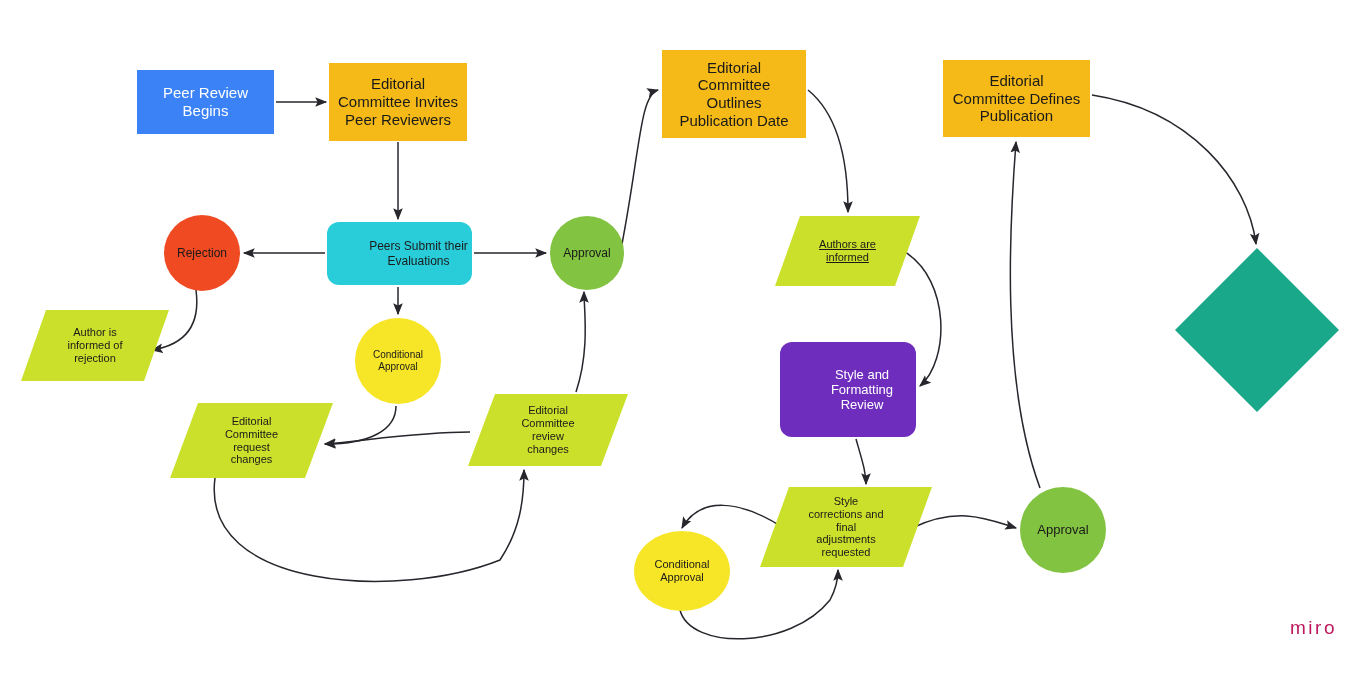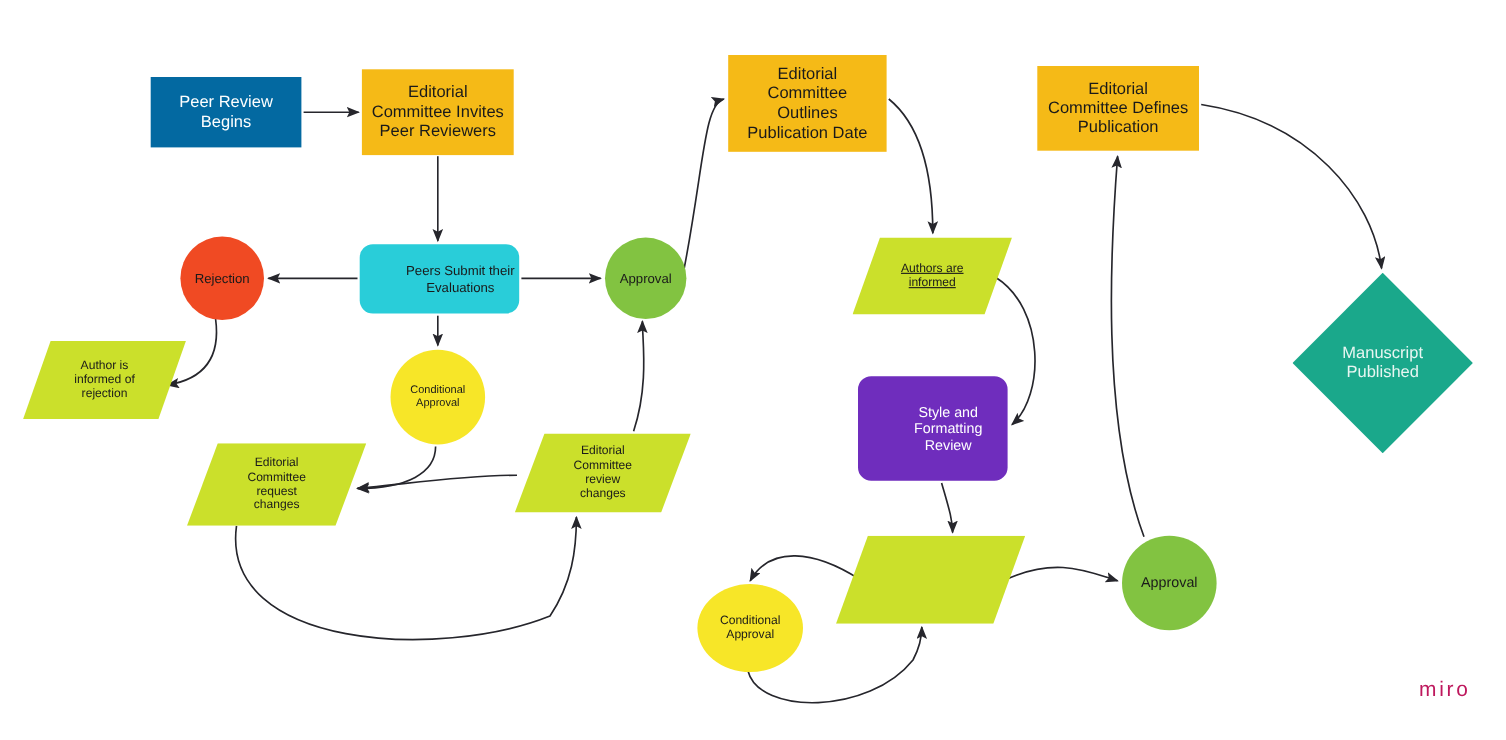--- a/index.html
+++ b/index.html
@@ -99,21 +99,21 @@
         <path d="M856,439 C862,460 866,472 866,484" fill="none" stroke="#26262c" stroke-width="1.5" marker-end="url(#arrowhead)"></path>
         <path d="M782,527 C740,500 700,496 682,528" fill="none" stroke="#26262c" stroke-width="1.5" marker-end="url(#arrowhead)"></path>
         <path d="M680,610 C690,650 790,650 830,600 C838,585 838,575 838,570" fill="none" stroke="#26262c" stroke-width="1.5" marker-end="url(#arrowhead)"></path>
         <path d="M912,528 C960,505 990,520 1016,528" fill="none" stroke="#26262c" stroke-width="1.5" marker-end="url(#arrowhead)"></path>
         <path d="M1040,488 C1000,380 1010,220 1016,142" fill="none" stroke="#26262c" stroke-width="1.5" marker-end="url(#arrowhead)"></path>
         <path d="M1092,95 C1190,110 1248,180 1256,244" fill="none" stroke="#26262c" stroke-width="1.5" marker-end="url(#arrowhead)"></path>
       </g>
   </svg>
 
   <div id="node-layer">
-      <div class="node shape-rect" style="left: 137px; top: 70px; width: 137px; height: 64px; font-size: 15px; color: rgb(255, 255, 255); background: #0369a1;"><span class="node-label">Peer Review
+      <div class="node shape-rect" style="left: 137px; top: 70px; width: 137px; height: 64px; font-size: 15px; color: rgb(255, 255, 255); background: #3b82f6;"><span class="node-label">Peer Review
 Begins</span></div>
       <div class="node shape-rect" style="left: 329px; top: 63px; width: 138px; height: 78px; font-size: 15px; color: rgb(26, 26, 26); background: rgb(245, 186, 23);"><span class="node-label">Editorial
 Committee Invites
 Peer Reviewers</span></div>
       <div class="node shape-rect" style="left: 662px; top: 50px; width: 144px; height: 88px; font-size: 15px; color: rgb(26, 26, 26); background: rgb(245, 186, 23);"><span class="node-label">Editorial
 Committee
 Outlines
 Publication Date</span></div>
       <div class="node shape-rect" style="left: 943px; top: 60px; width: 147px; height: 77px; font-size: 15px; color: rgb(26, 26, 26); background: rgb(245, 186, 23);"><span class="node-label">Editorial
 Committee Defines
@@ -142,25 +142,28 @@
 review
 changes</span></div>
       <div class="node shape-para" style="left: 775px; top: 216px; width: 145px; height: 70px; font-size: 11px; color: rgb(26, 26, 26); text-decoration: underline;"><svg class="para-bg" viewBox="0 0 145 70" preserveAspectRatio="none">
           <polygon points="25,0 145,0 120,70 0,70" fill="#cbe02b"></polygon>
         </svg><span class="node-label">Authors are
 informed</span></div>
       <div class="node shape-round" style="left: 780px; top: 342px; width: 136px; height: 95px; font-size: 13px; color: rgb(255, 255, 255); background: rgb(111, 45, 189); padding-left: 28px;"><span class="node-label">Style and
 Formatting Review</span></div>
       <div class="node shape-para" style="left: 760px; top: 487px; width: 172px; height: 80px; font-size: 11px; color: rgb(26, 26, 26);"><svg class="para-bg" viewBox="0 0 172 80" preserveAspectRatio="none">
           <polygon points="29,0 172,0 143,80 0,80" fill="#cbe02b"></polygon>
-        </svg></div>
+        </svg><span class="node-label">Style
+corrections and
+final
+adjustments
+requested</span></div>
       <div class="node shape-circle" style="left: 634px; top: 531px; width: 96px; height: 80px; font-size: 11px; color: rgb(26, 26, 26); background: rgb(247, 230, 40);"><span class="node-label">Conditional
 Approval</span></div>
       <div class="node shape-circle" style="left: 1020px; top: 487px; width: 86px; height: 86px; font-size: 13px; color: rgb(26, 26, 26); background: rgb(130, 195, 65);"><span class="node-label">Approval</span></div>
       <div class="node shape-diamond" style="left: 1175px; top: 248px; width: 164px; height: 164px; font-size: 15px; color: rgb(232, 246, 242);"><svg class="diamond-bg" viewBox="0 0 164 164" preserveAspectRatio="none">
           <polygon points="82,0 164,82 82,164 0,82" fill="#1aa88b"></polygon>
-        </svg><span class="node-label">Manuscript
-Published</span></div>
+        </svg></div>
     </div>
 
   <div class="watermark" style="left:1290px; top:617px;">miro</div>
 
 </div>
 
 </body></html>

